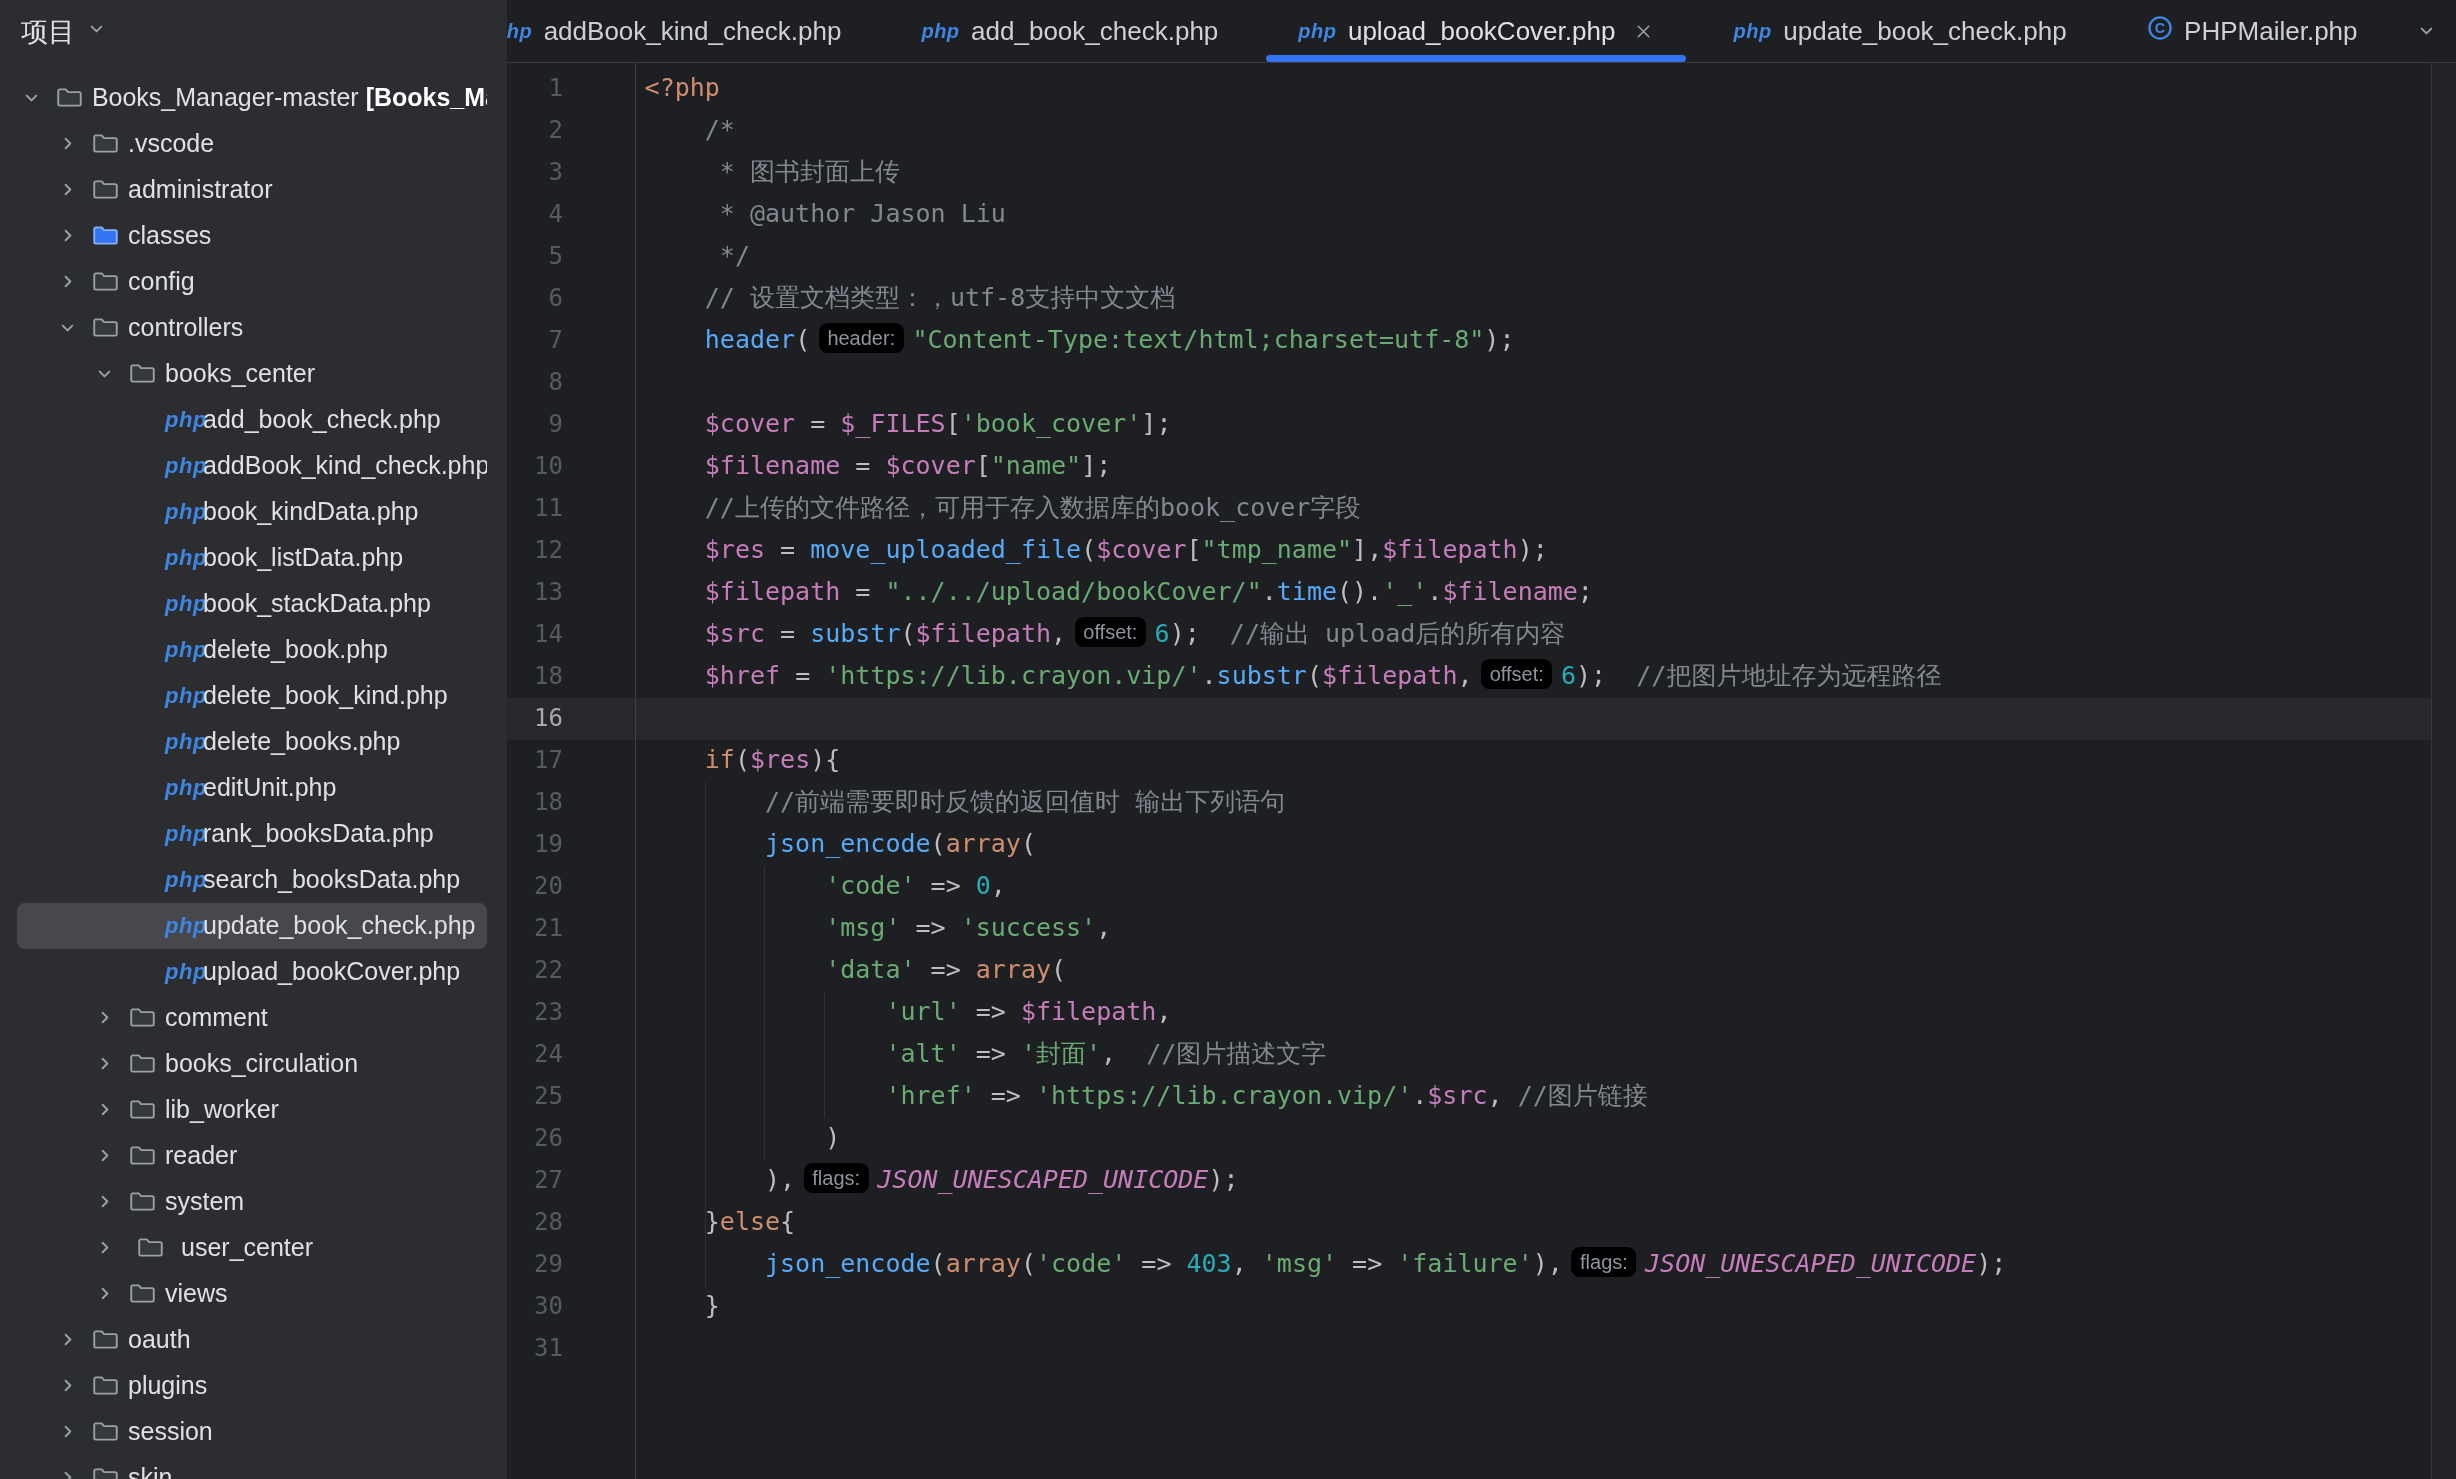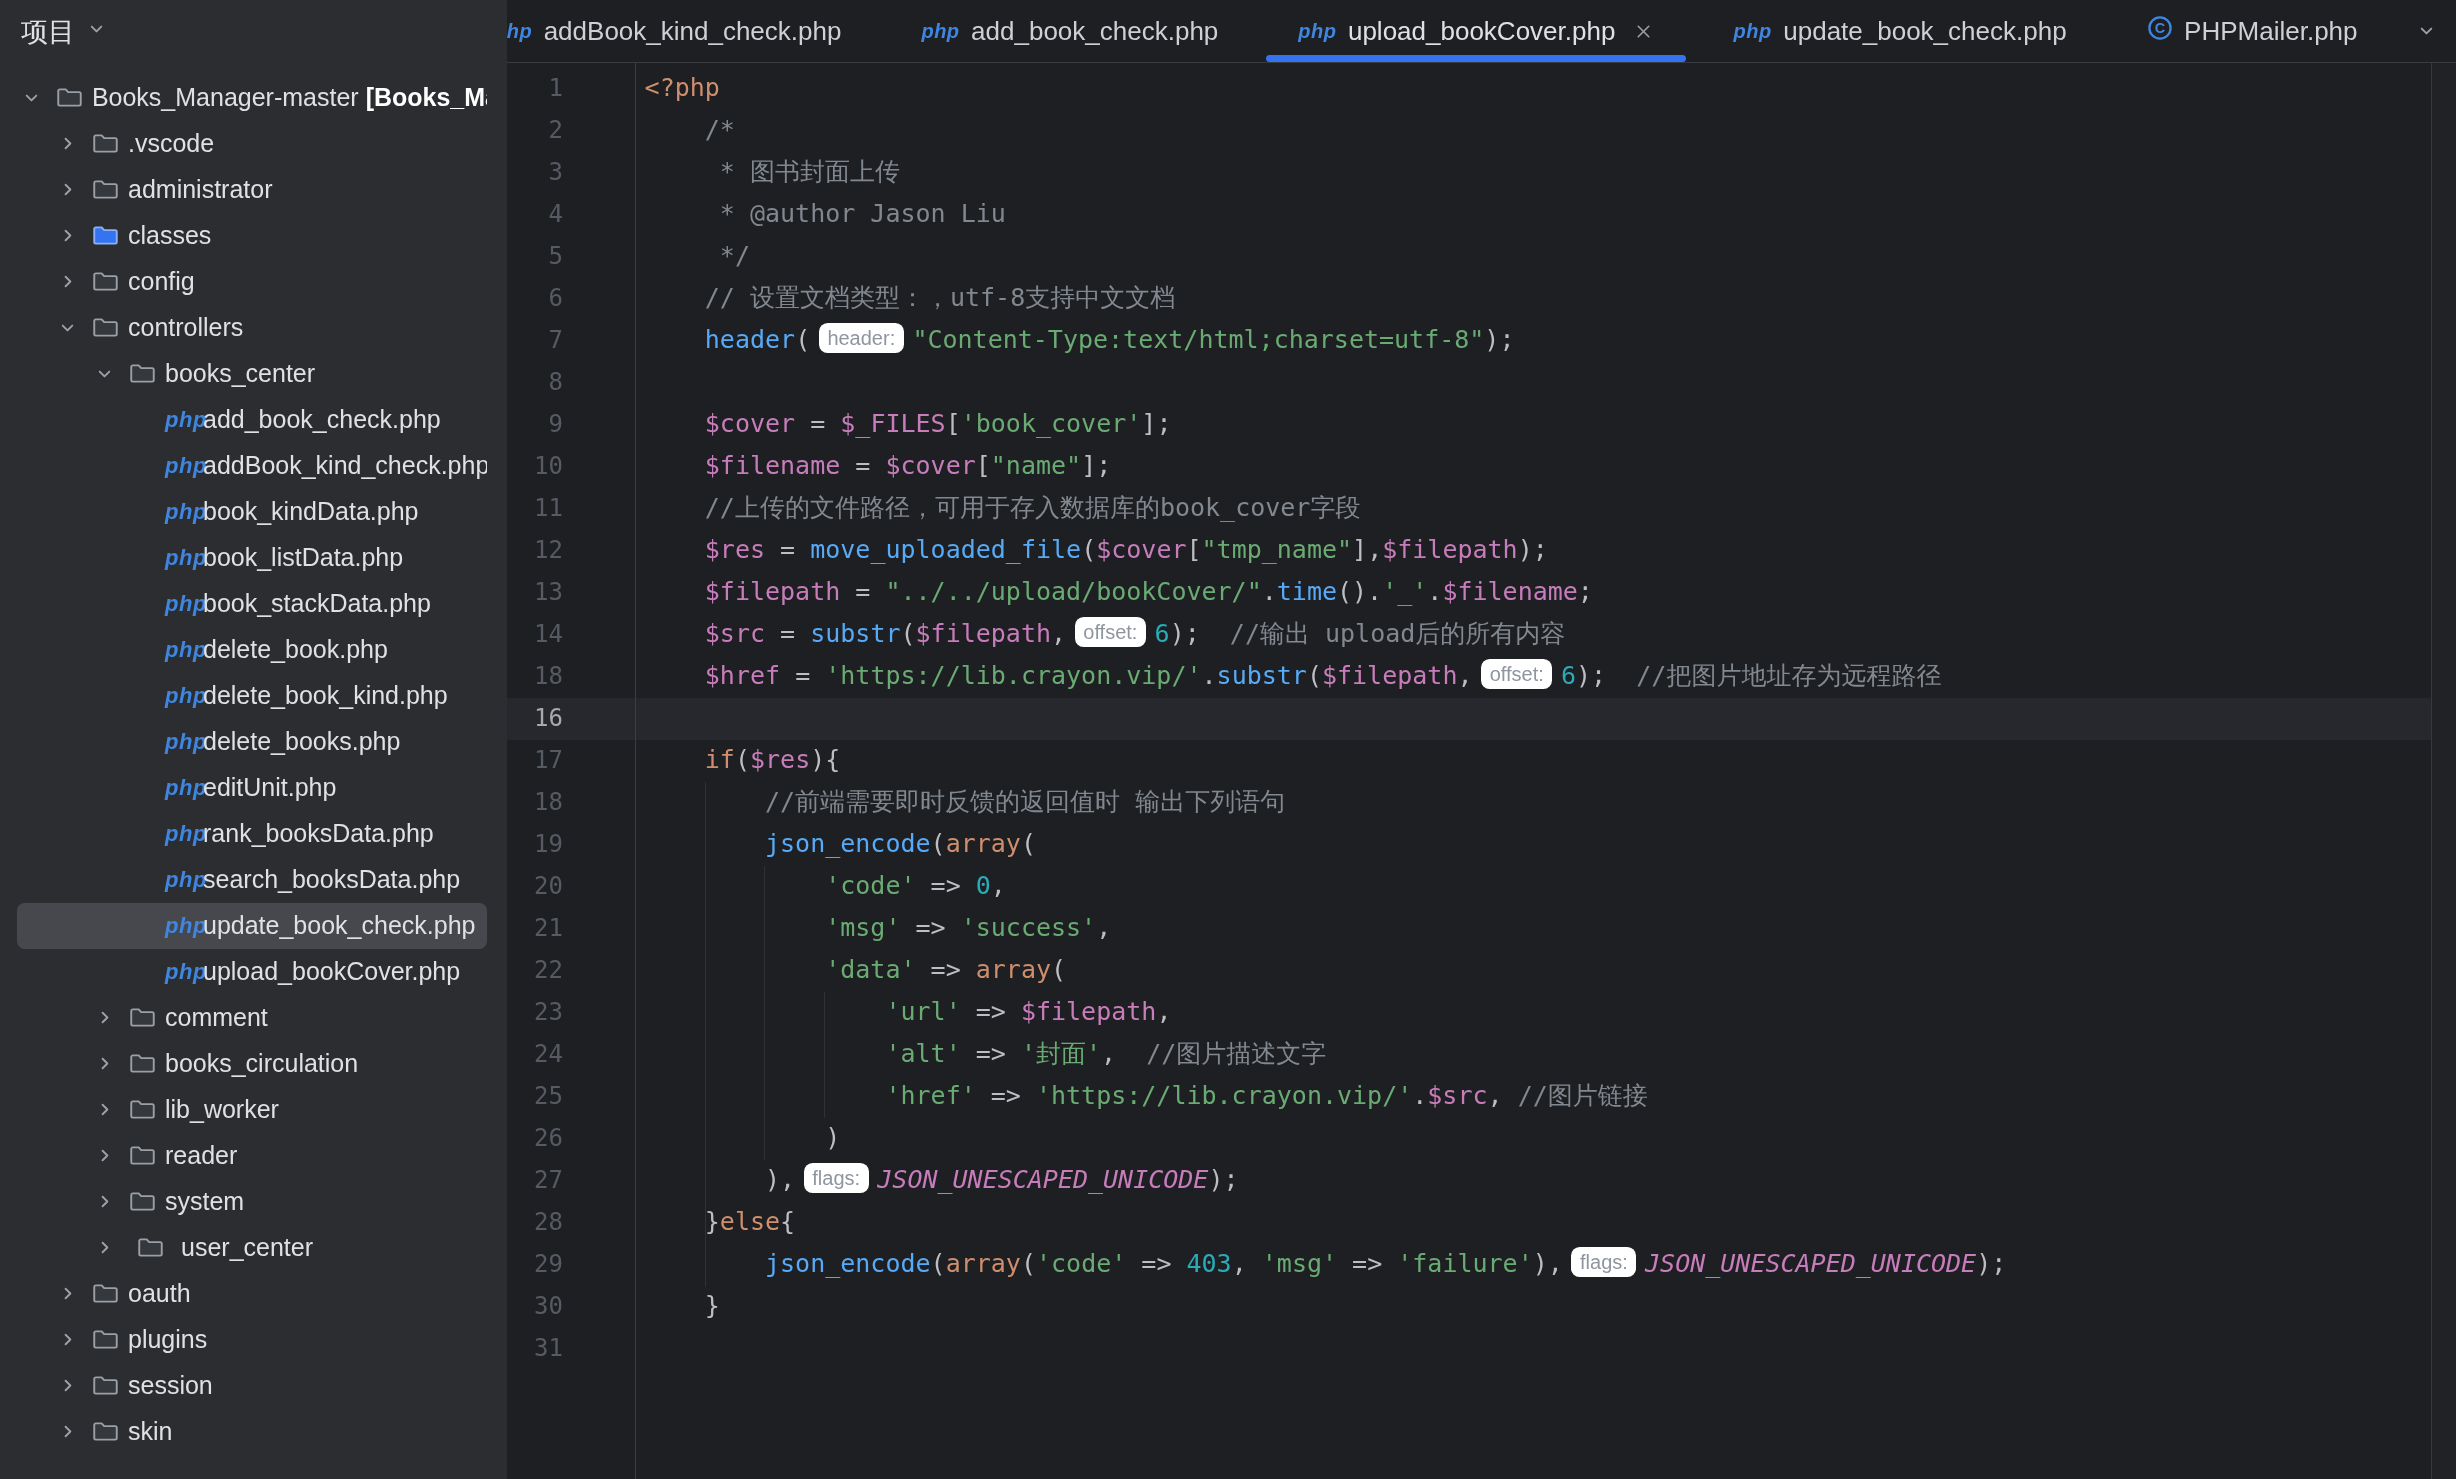--- a/index.html
+++ b/index.html
@@ -50,21 +50,21 @@
         font-family:"DejaVu Sans Mono", monospace; font-size:25px; color:#bcbec4; }
   .tok-d { color:#bcbec4; }
   .tok-k { color:#cf8e6d; }
   .tok-f { color:#57aaf7; }
   .tok-s { color:#6aab73; }
   .tok-n { color:#2aacb8; }
   .tok-v { color:#c77dbb; }
   .tok-c { color:#828890; }
   .tok-x { color:#c77dbb; font-style:italic; }
   .inlay { display:inline-block; font-family:"Liberation Sans", sans-serif; font-size:20px; font-style:normal;
-           color:#8f959e; background:#ffffff; border-radius:8.6px; padding:0 8.6px; margin:0 8.6px;
+           color:#8f959e; background:#000000; border-radius:8.6px; padding:0 8.6px; margin:0 8.6px;
            line-height:30px; vertical-align:2.9px; }
   .stripe { position:absolute; right:0; top:0; bottom:0; width:25px; background:#212226;
             border-left:1px solid #36383d; z-index:3; }
 </style>
 </head>
 <body>
 
 <div class="app">
 
   <aside class="panel">
@@ -301,20 +301,33 @@
             <svg width="23" height="23" viewBox="0 0 24 24" fill="none" stroke="#9da0a8" stroke-width="2" stroke-linecap="round" stroke-linejoin="round">
               <polyline points="10 7 15 12 10 17"></polyline>
             </svg>
           </span>
           <span class="icon-slot">
             <svg width="27" height="23" viewBox="0 0 24 20">
               <path d="M2 4.2 C2 3.4 2.6 2.8 3.4 2.8 H8.6 L10.8 5.2 H20.6 C21.4 5.2 22 5.8 22 6.6 V15.8 C22 16.6 21.4 17.2 20.6 17.2 H3.4 C2.6 17.2 2 16.6 2 15.8 Z" fill="#35383c" stroke="#9ba0a6" stroke-width="1.7" stroke-linejoin="round"></path>
             </svg>
           </span>
           <span class="tree-label">user_center</span>
+        </div>
+        <div class="tree-row" style="padding-left: 76px;">
+          <span class="chev-slot">
+            <svg width="23" height="23" viewBox="0 0 24 24" fill="none" stroke="#9da0a8" stroke-width="2" stroke-linecap="round" stroke-linejoin="round">
+              <polyline points="10 7 15 12 10 17"></polyline>
+            </svg>
+          </span>
+          <span class="icon-slot">
+            <svg width="27" height="23" viewBox="0 0 24 20">
+              <path d="M2 4.2 C2 3.4 2.6 2.8 3.4 2.8 H8.6 L10.8 5.2 H20.6 C21.4 5.2 22 5.8 22 6.6 V15.8 C22 16.6 21.4 17.2 20.6 17.2 H3.4 C2.6 17.2 2 16.6 2 15.8 Z" fill="#35383c" stroke="#9ba0a6" stroke-width="1.7" stroke-linejoin="round"></path>
+            </svg>
+          </span>
+          <span class="tree-label">views</span>
         </div>
         <div class="tree-row" style="padding-left: 39px;">
           <span class="chev-slot">
             <svg width="23" height="23" viewBox="0 0 24 24" fill="none" stroke="#9da0a8" stroke-width="2" stroke-linecap="round" stroke-linejoin="round">
               <polyline points="10 7 15 12 10 17"></polyline>
             </svg>
           </span>
           <span class="icon-slot">
             <svg width="27" height="23" viewBox="0 0 24 20">
               <path d="M2 4.2 C2 3.4 2.6 2.8 3.4 2.8 H8.6 L10.8 5.2 H20.6 C21.4 5.2 22 5.8 22 6.6 V15.8 C22 16.6 21.4 17.2 20.6 17.2 H3.4 C2.6 17.2 2 16.6 2 15.8 Z" fill="#35383c" stroke="#9ba0a6" stroke-width="1.7" stroke-linejoin="round"></path>

